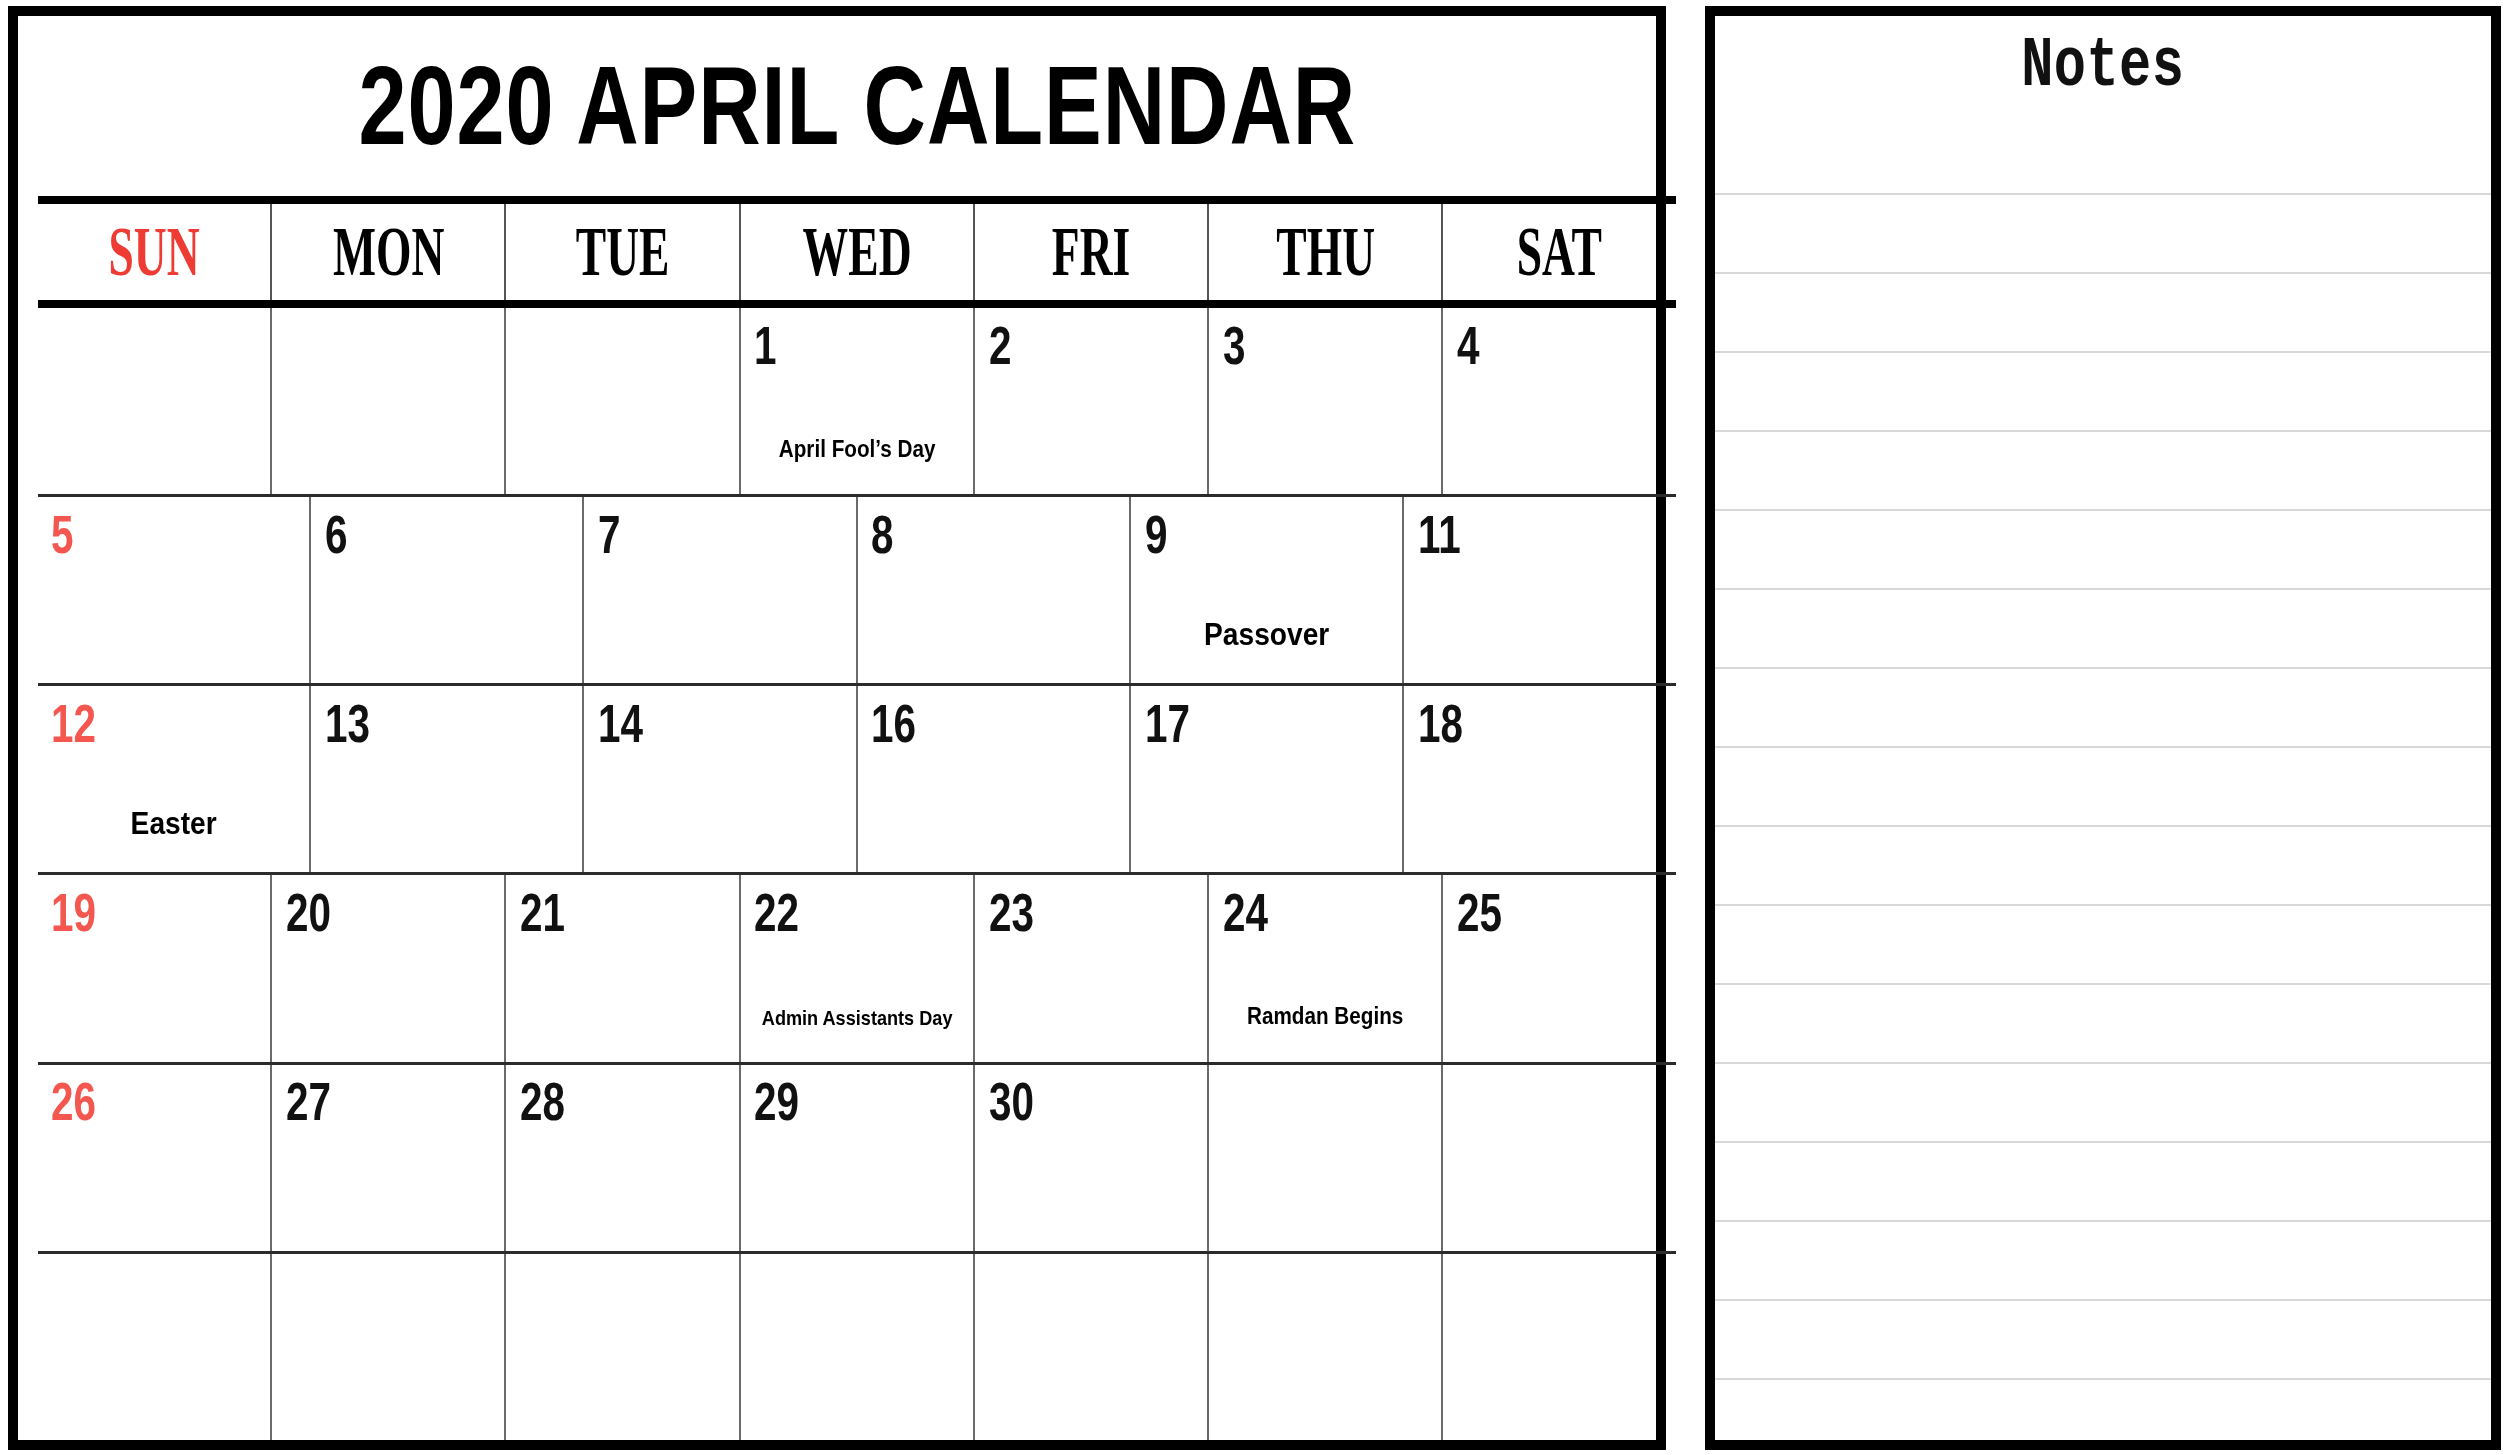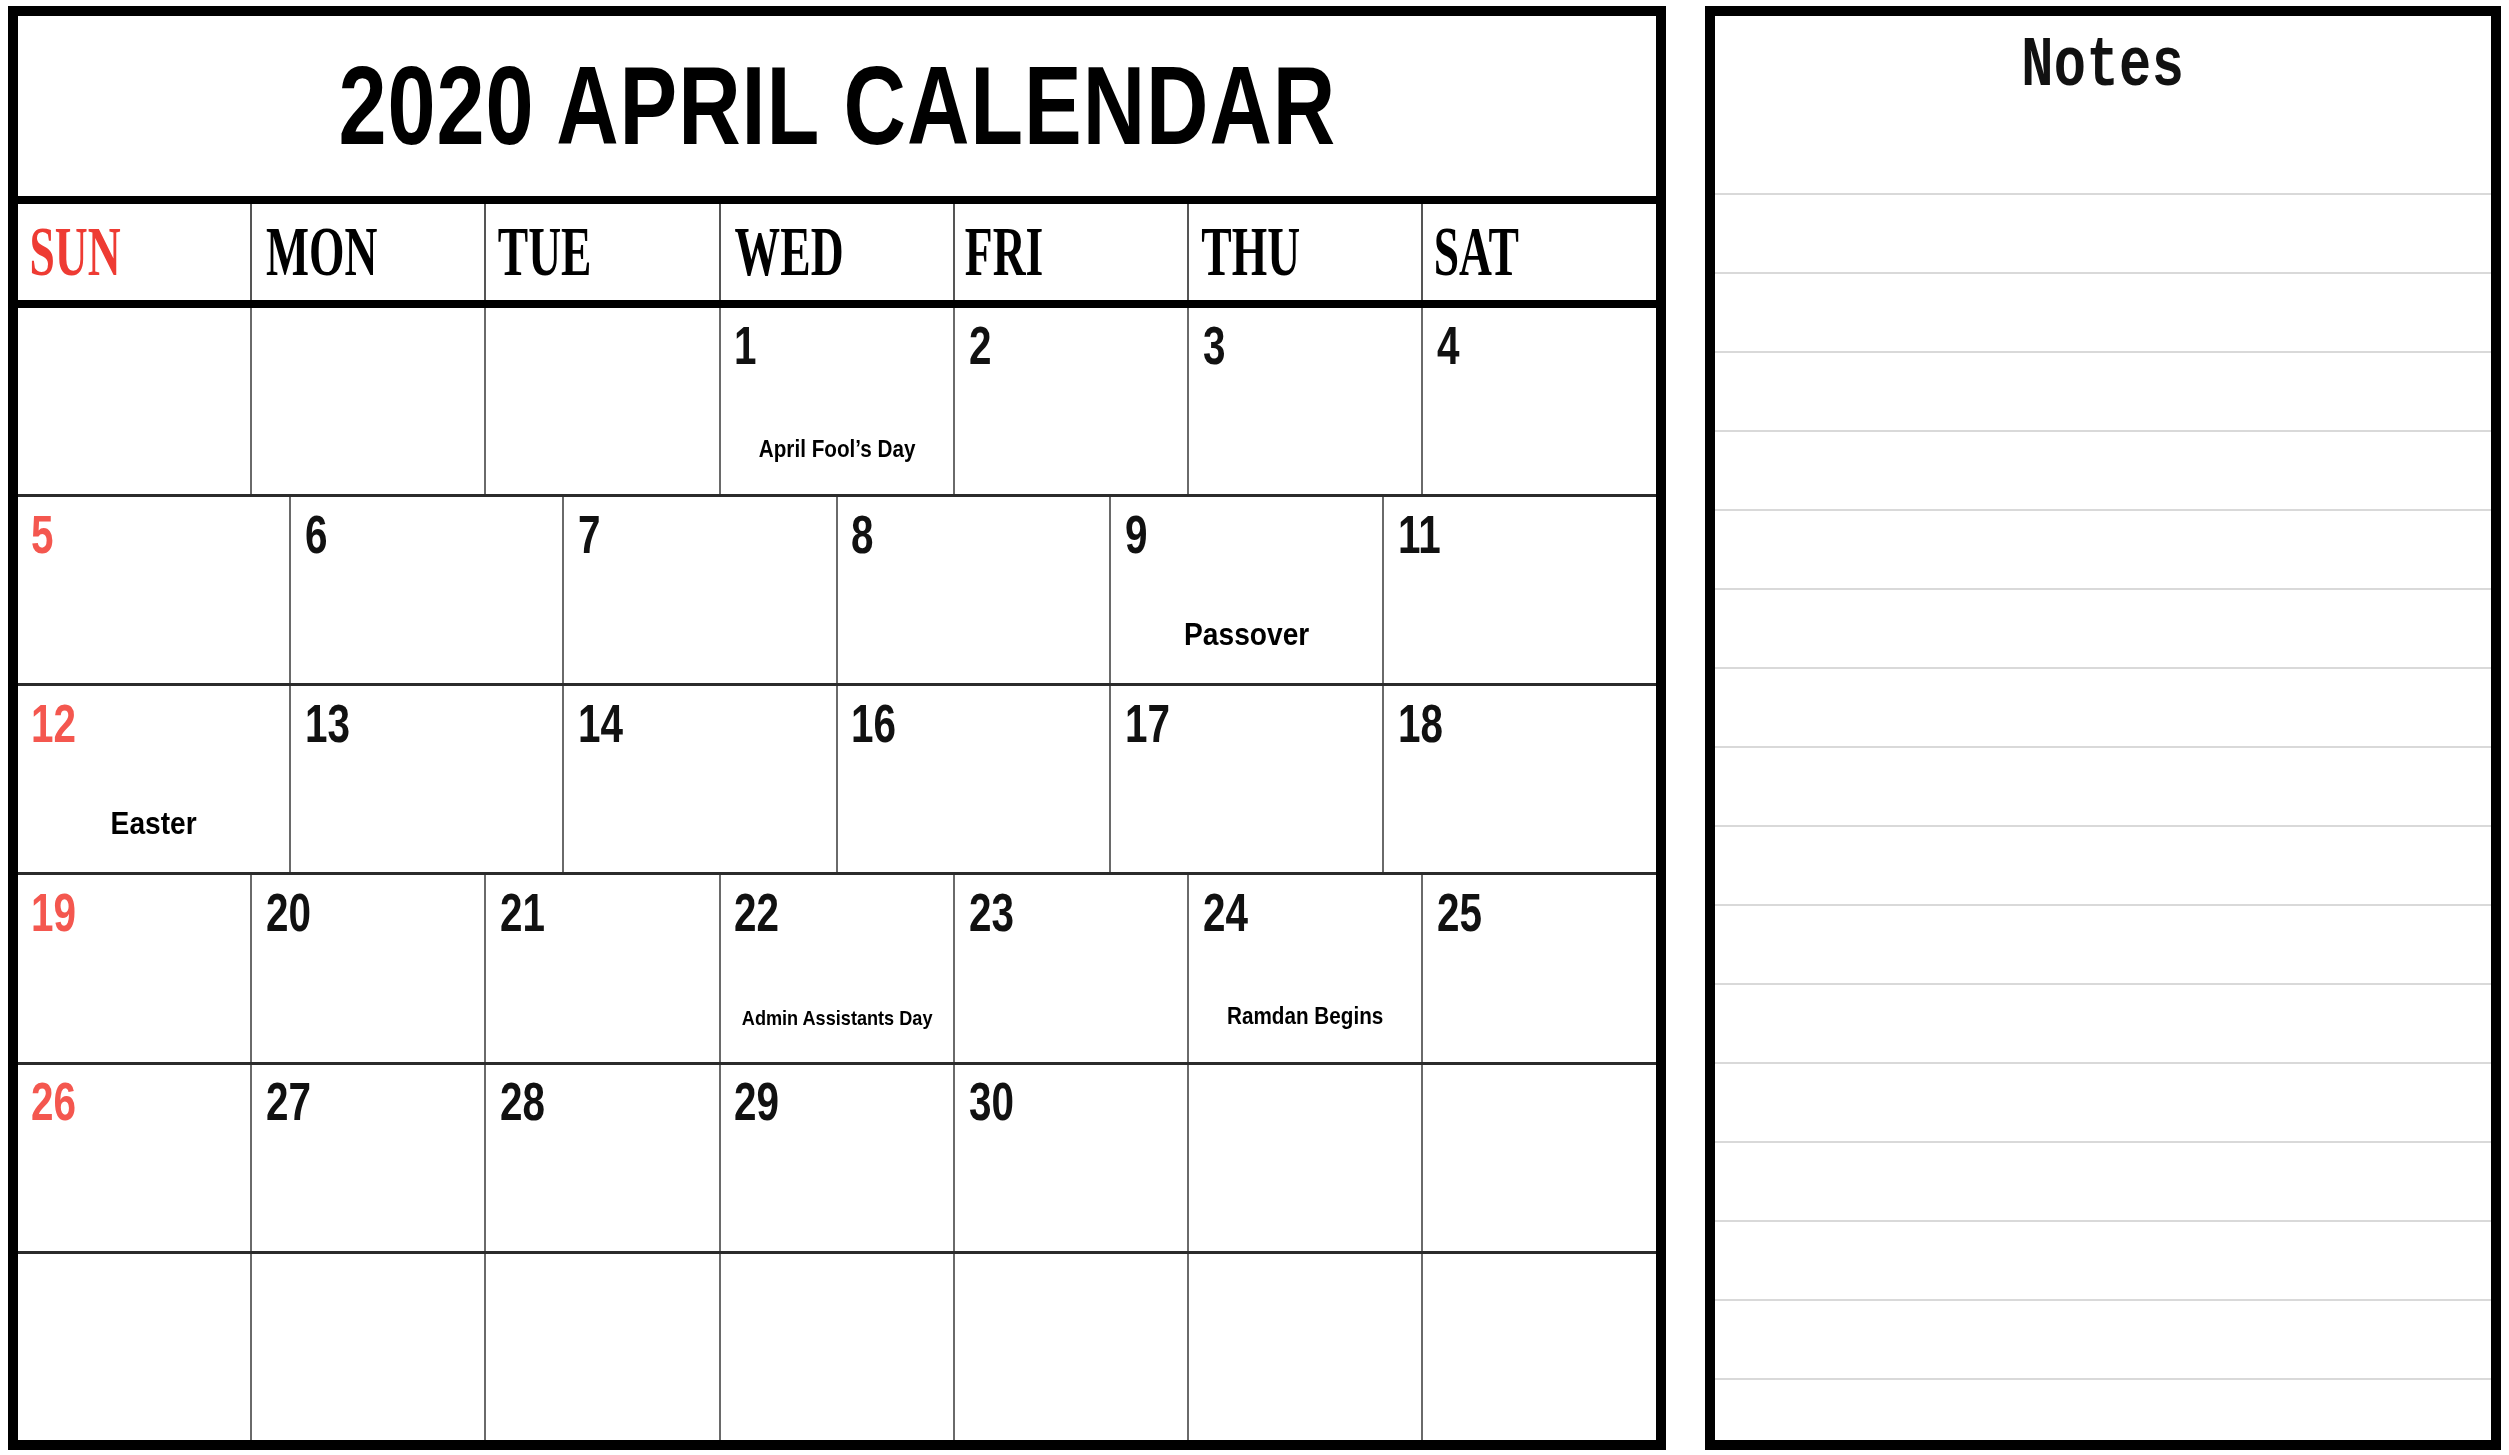--- a/index.html
+++ b/index.html
@@ -33,20 +33,21 @@
     background: #ffffff;
   }
 
   #calendar-inner {
     position: relative;
     width: 100%;
     height: 100%;
     box-sizing: border-box;
     display: flex;
     flex-direction: column;
+    margin-left: 20px;
   }
 
   
   #title-band {
     height: 188px;
     flex: 0 0 188px;
     border-bottom: 8.8px solid #000000;
     box-sizing: border-box;
     display: flex;
     align-items: center;
@@ -72,21 +73,21 @@
     display: flex;
     border-bottom: 8.8px solid #000000;
     box-sizing: border-box;
   }
   .weekday-cell {
     flex: 1 1 0;
     border-right: 2px solid #555555;
     box-sizing: border-box;
     display: flex;
     align-items: center;
-    justify-content: flex-start;
+    justify-content: center;
     overflow: hidden;
   }
   .weekday-cell:last-child { border-right: none; }
   .weekday-label {
     font-family: "Liberation Serif", "DejaVu Serif", serif;
     font-weight: 700;
     font-size: 57px;
     line-height: 1;
     color: #000000;
     transform: scaleX(0.80) scaleY(1.22);

